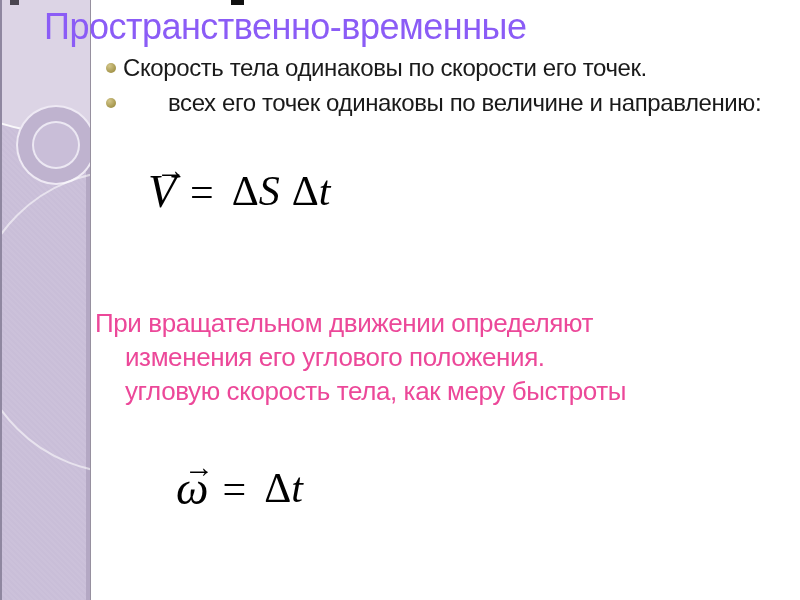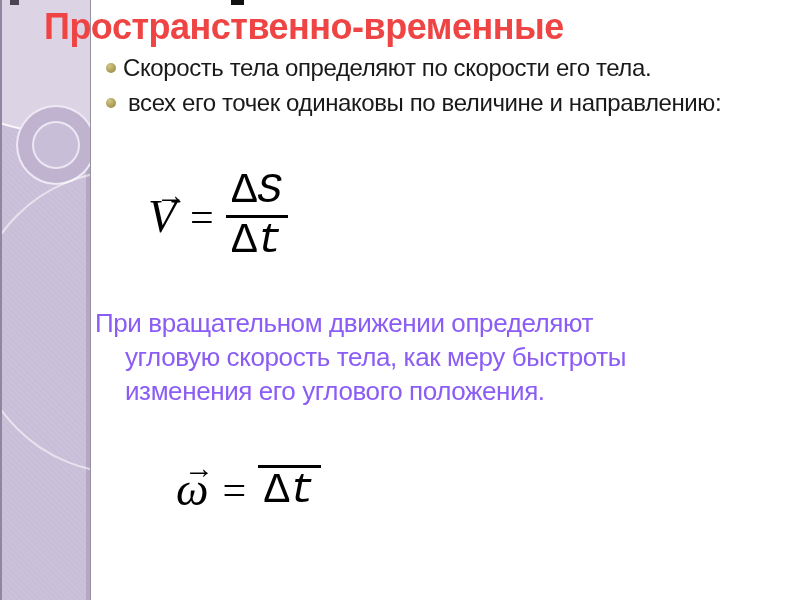--- a/index.html
+++ b/index.html
@@ -51,57 +51,57 @@
     background:#4a4550;
   }
   .corner-square-top {
     position:absolute; left:231px; top:0; width:13px; height:5px;
     background:#111;
   }
 
   
   .title {
     position:absolute; left:44px; top:5px; z-index:5;
-    font-size:36px; font-weight:bold; line-height:43px;
-    letter-spacing:-0.5px; color:#ef4444; white-space:nowrap;
+    font-size:36px; font-weight:normal; line-height:43px;
+    letter-spacing:-0.5px; color:#8b5cf6; white-space:nowrap;
   }
 
   
   .bullets { position:absolute; left:95px; top:54px; z-index:2; }
   .bullet-item { position:relative; padding-left:28px; margin-bottom:7px;
     font-size:24px; line-height:28px; letter-spacing:-0.4px; }
   .bullet-dot {
     position:absolute; left:11px; top:9px; width:10px; height:10px;
     border-radius:50%;
     background:radial-gradient(circle at 35% 30%, #d3c68a, var(--bullet-dot,#a5964c) 70%);
   }
   .bullet-line { white-space:nowrap; }
-  .bullet-line.cont { padding-left:5px; }
+  .bullet-line.cont { padding-left:5px;margin-left:40px; }
 
   
   .paragraph { position:absolute; left:95px; top:306px;
-    font-size:26px; line-height:34px; letter-spacing:-0.4px; color:#8b5cf6; }
+    font-size:26px; line-height:34px; letter-spacing:-0.4px; color:#ec4899; }
   .para-line { white-space:nowrap; }
   .para-line.cont { padding-left:30px; }
 
   
   .formula {
     position:absolute; display:flex; align-items:center;
     font-family:"Liberation Serif", serif; color:#000;
   }
   .formula-linear  { left:148px; top:168px; }
   .formula-angular { left:176px; top:465px; }
   .lhs-wrap { position:relative; }
   .vec-arrow {
     position:absolute; top:-14px; left:8px;
     font-size:30px; line-height:1; font-style:normal;
   }
   .lhs { font-size:46px; font-style:italic; line-height:1; }
   .equals { font-size:42px; margin:0 12px 0 14px; line-height:1; }
-  .fraction { display:inline-flex; flex-direction:column; align-items:flex-end;font-family:Liberation Mono, monospace; }
+  .fraction { display:inline-flex; flex-direction:row; align-items:center; }
   .frac-top, .frac-bottom { font-size:42px; line-height:1.12; padding:0 6px; }
   .frac-sym { font-style:italic; }
   .frac-delta { font-style:normal; }
   .fraction-bar { width:100%; height:0; border-top:3px solid #000; }
 </style>
 </head>
 <body>
 
 <div class="slide">
 
@@ -111,21 +111,21 @@
     <div class="strip-ring-inner"></div>
     <div class="strip-arc"></div>
   </div>
 
   <div class="corner-square-left"></div>
   <div class="corner-square-top"></div>
 
   <div class="bullets">
     <div class="bullet-item">
       <span class="bullet-dot"></span>
-      <div class="bullet-line">Скорость тела определяют по скорости его тела.</div>
+      <div class="bullet-line">Скорость тела одинаковы по скорости его точек.</div>
     </div>
     <div class="bullet-item">
       <span class="bullet-dot"></span>
       <div class="bullet-line cont">всех его точек одинаковы по величине и направлению:</div>
     </div>
   </div>
 
   <div class="title">
     <div>Пространственно-временные</div>
   </div>
@@ -142,22 +142,22 @@
       </span>
       <span class="fraction-bar"></span>
       <span class="frac-bottom">
         <span class="frac-delta">Δ</span><span class="frac-sym">t</span>
       </span>
     </span>
   </div>
 
   <div class="paragraph">
     <div class="para-line">При вращательном движении определяют</div>
+    <div class="para-line cont">изменения его углового положения.</div>
     <div class="para-line cont">угловую скорость тела, как меру быстроты</div>
-    <div class="para-line cont">изменения его углового положения.</div>
   </div>
 
   <div class="formula formula-angular">
     <span class="lhs-wrap">
       <span class="vec-arrow">→</span>
       <span class="lhs">ω</span>
     </span>
     <span class="equals">=</span>
     <span class="fraction">
       <span class="fraction-bar"></span>

